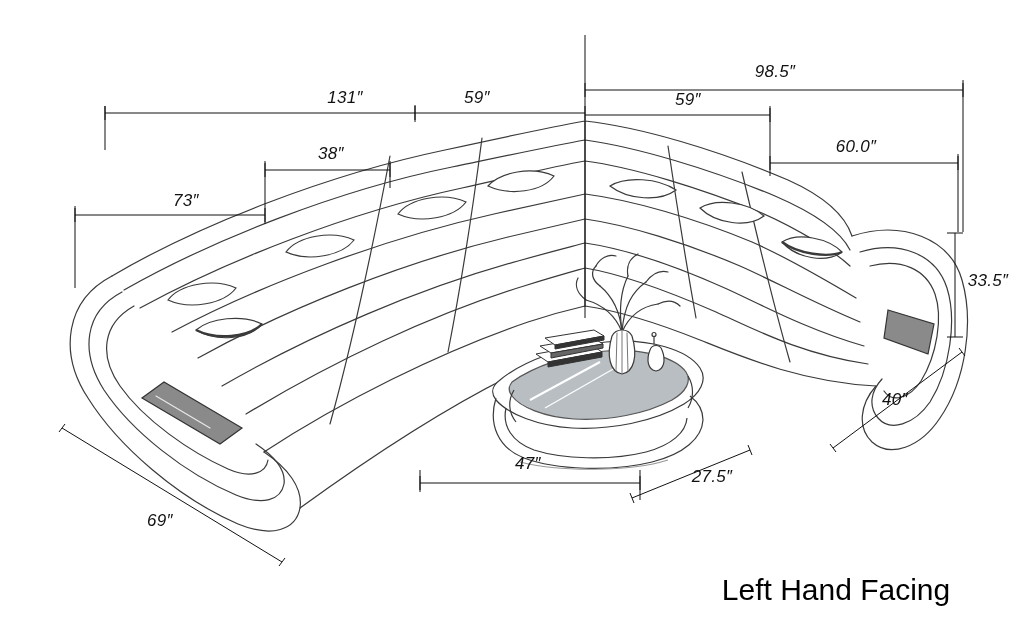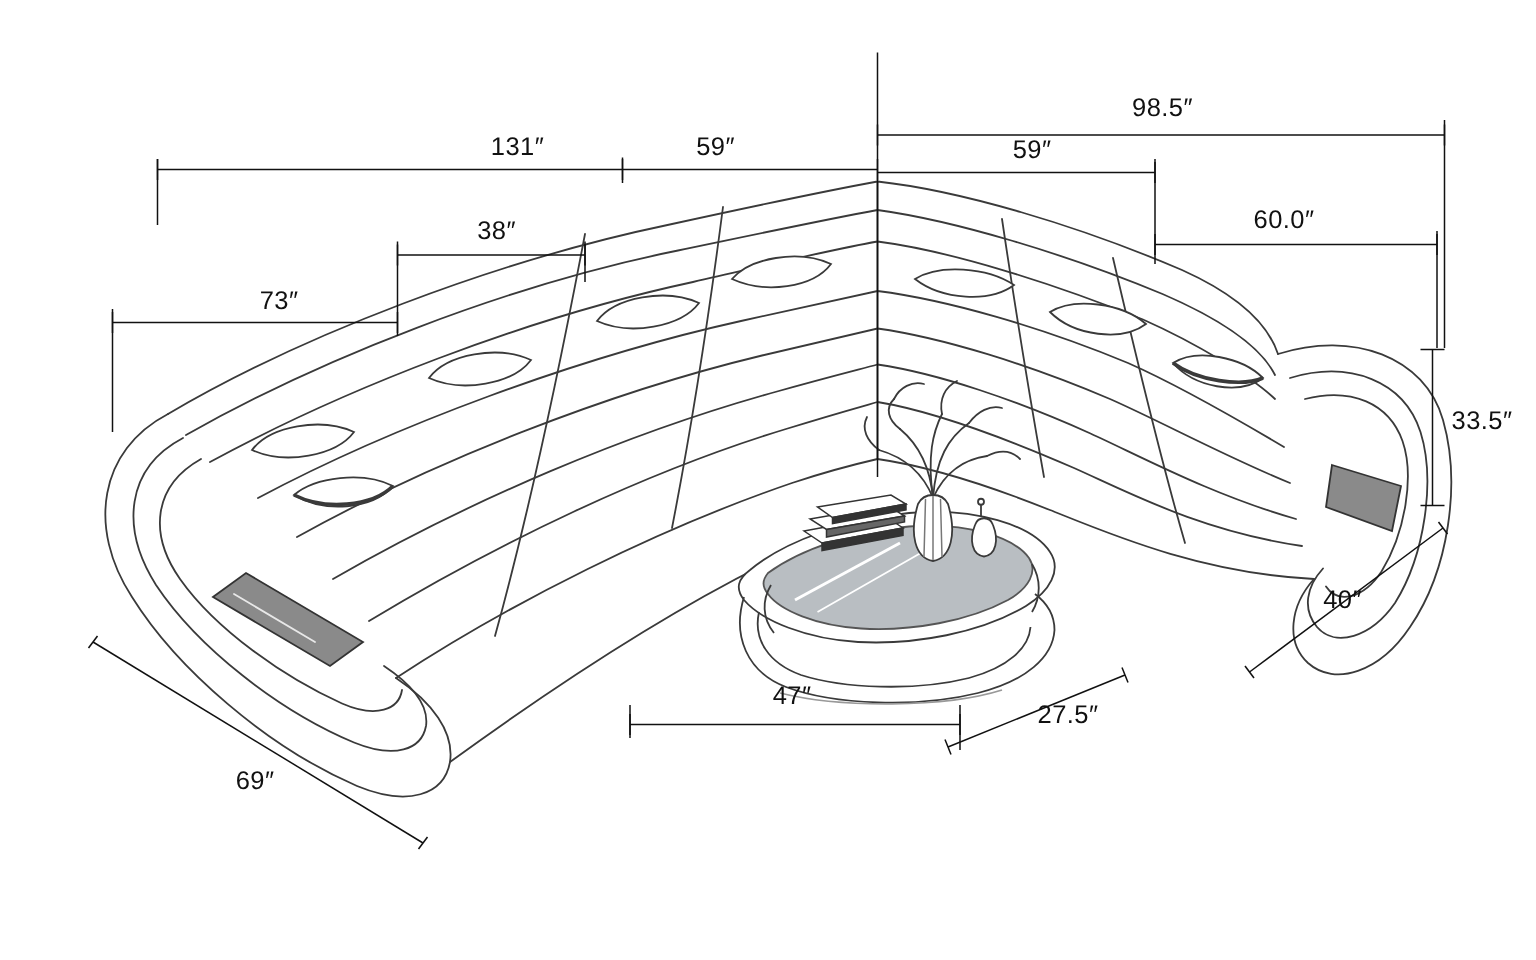--- a/index.html
+++ b/index.html
@@ -3,21 +3,21 @@
 <meta charset="utf-8">
 <style>
   html,body{margin:0;padding:0;background:#ffffff;}
   .canvas{
     position:relative;width:1024px;height:640px;background:#fff;
     font-family:"Liberation Sans",sans-serif;overflow:hidden;
   }
   .art{position:absolute;left:0;top:0;}
   .dim{
     position:absolute;transform:translate(-50%,-50%);
-    font-size:17px;color:#111;white-space:nowrap;letter-spacing:.3px;
+    font-size:17px;color:#111;white-space:nowrap;letter-spacing:.3px;font-style:italic;
   }
   .caption{
     position:absolute;transform:translate(-50%,-50%);
     font-size:30px;color:#000;white-space:nowrap;
   }
 </style>
 </head>
 <body>
 
 <div class="canvas">
@@ -180,16 +180,17 @@
   <div class="dim" style="left:477px;top:98px">59″</div>
   <div class="dim" style="left:775px;top:72px">98.5″</div>
   <div class="dim" style="left:688px;top:100px">59″</div>
   <div class="dim" style="left:856px;top:147px">60.0″</div>
   <div class="dim" style="left:331px;top:154px">38″</div>
   <div class="dim" style="left:186px;top:201px">73″</div>
   <div class="dim" style="left:988px;top:281px">33.5″</div>
   <div class="dim" style="left:895px;top:400px">40″</div>
   <div class="dim" style="left:528px;top:464px">47″</div>
   <div class="dim" style="left:712px;top:477px">27.5″</div>
-  <div class="dim" style="left:170px;top:521px">69″</div>
+  <div class="dim" style="left:160px;top:521px">69″</div>
 
+  <div class="caption" style="left:836px;top:590px">Left Hand Facing</div>
 
 </div>
 
 </body></html>

